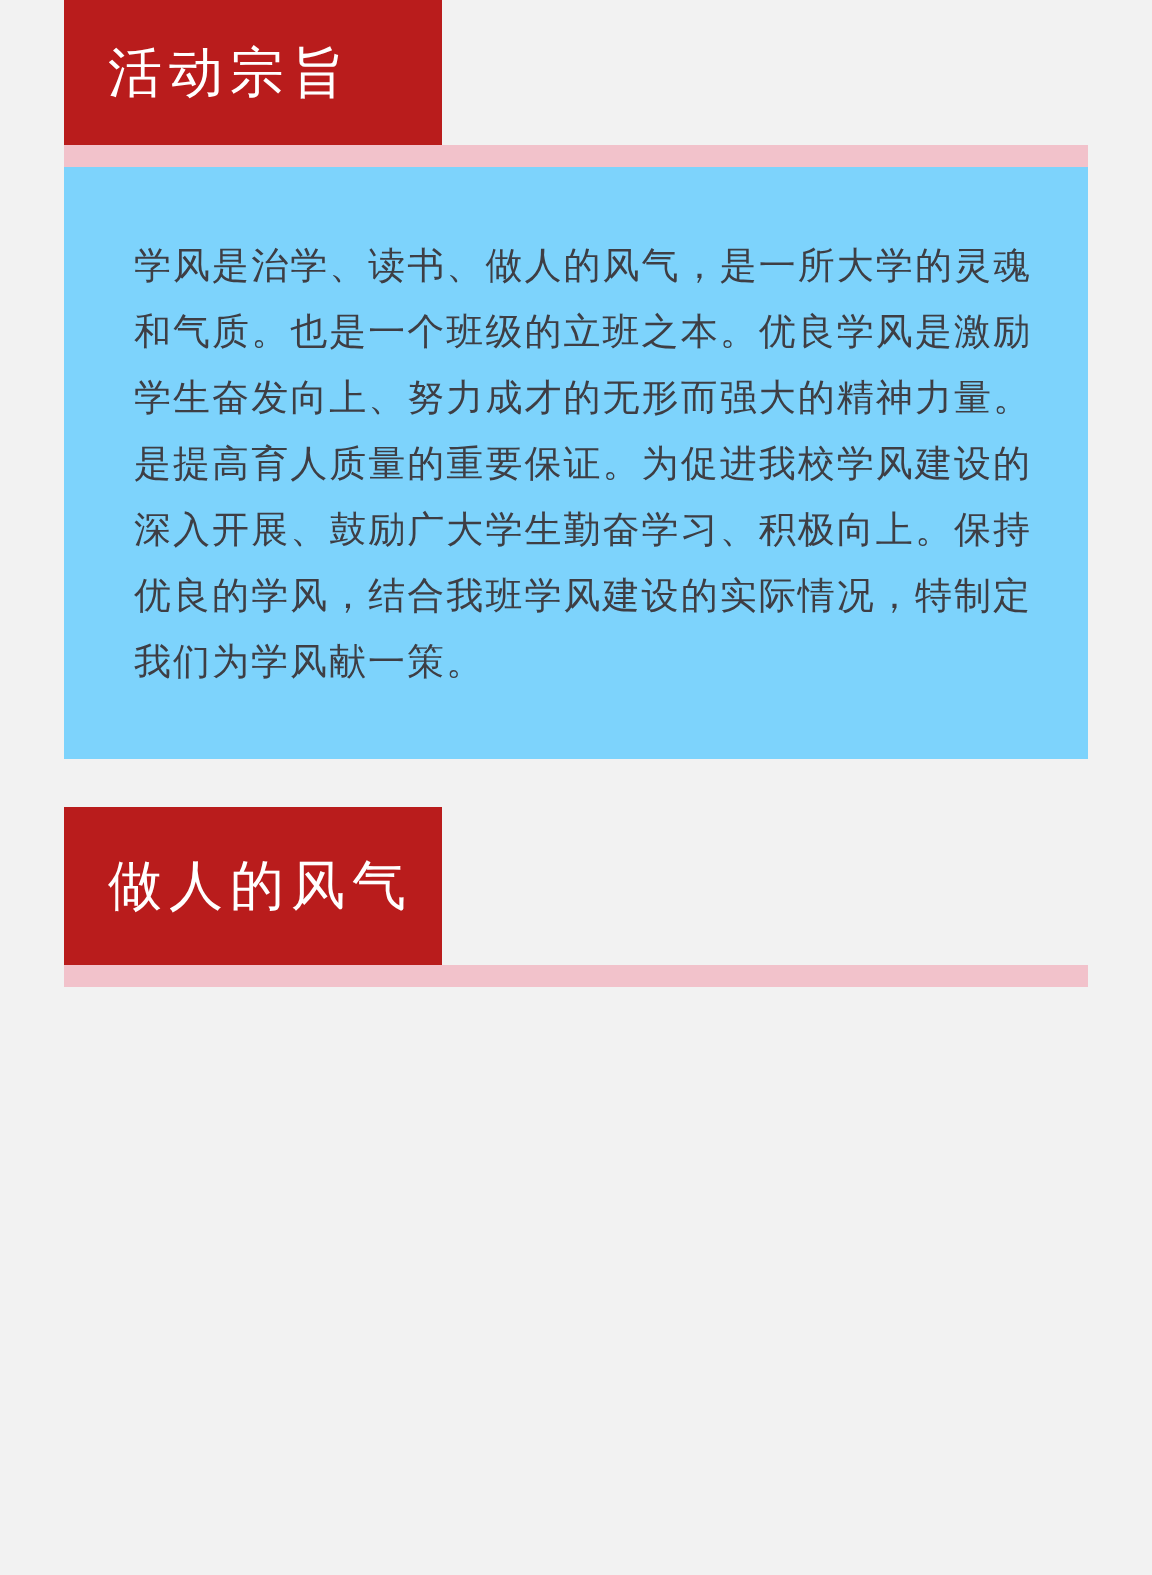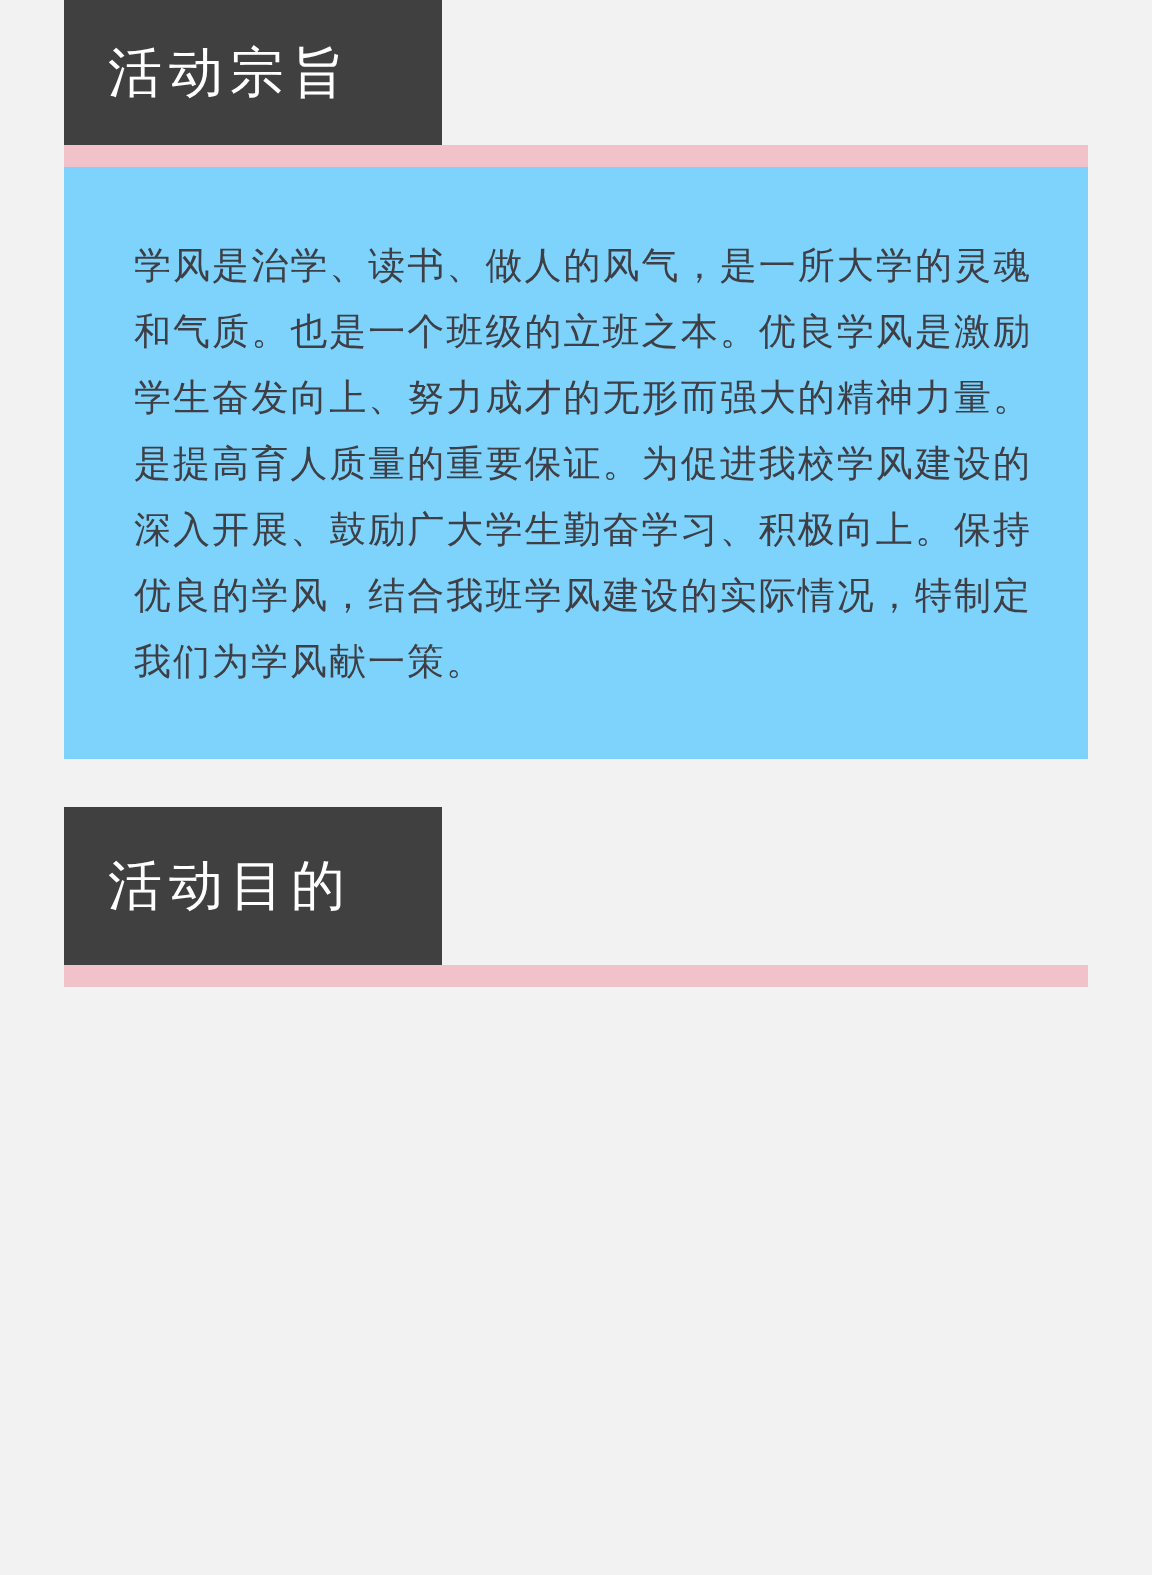--- a/index.html
+++ b/index.html
@@ -22,21 +22,21 @@
     padding: 0 64px 0 64px;
   }
   .section {
     position: relative;
     margin-bottom: 48px;
   }
   .section-header {
     position: relative;
     width: 378px;
     height: 145px;
-    background: #404040;
+    background: #b91c1c;
     box-sizing: border-box;
     display: flex;
     align-items: center;
     padding-left: 44px;
   }
   .section-header.second {
     height: 158px;
   }
   .section-title {
     color: #ffffff;
@@ -81,18 +81,18 @@
       <span class="section-title">活动宗旨</span>
     </div>
     <div class="pink-bar"></div>
     <div class="body-box">
       <p class="body-text">学风是治学、读书、做人的风气，是一所大学的灵魂和气质。也是一个班级的立班之本。优良学风是激励学生奋发向上、努力成才的无形而强大的精神力量。是提高育人质量的重要保证。为促进我校学风建设的深入开展、鼓励广大学生勤奋学习、积极向上。保持优良的学风，结合我班学风建设的实际情况，特制定我们为学风献一策。</p>
     </div>
   </div>
 
   <div class="section">
     <div class="section-header second">
-      <span class="section-title">活动目的</span>
+      <span class="section-title">做人的风气</span>
     </div>
     <div class="pink-bar"></div>
   </div>
 
 </div>
 
 </body></html>

